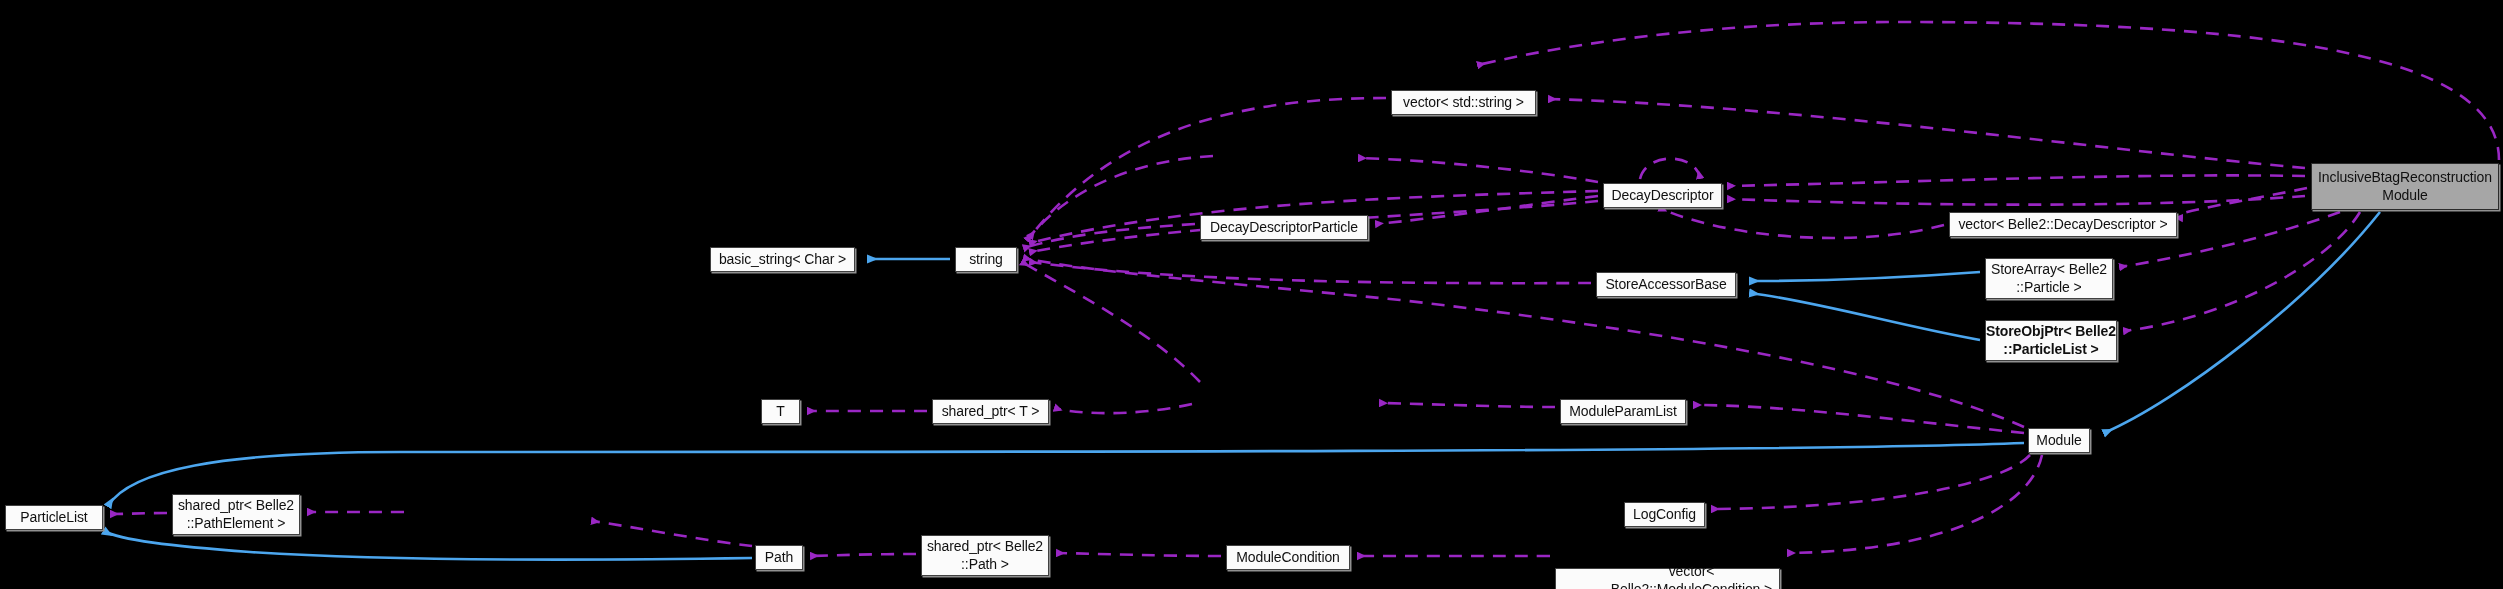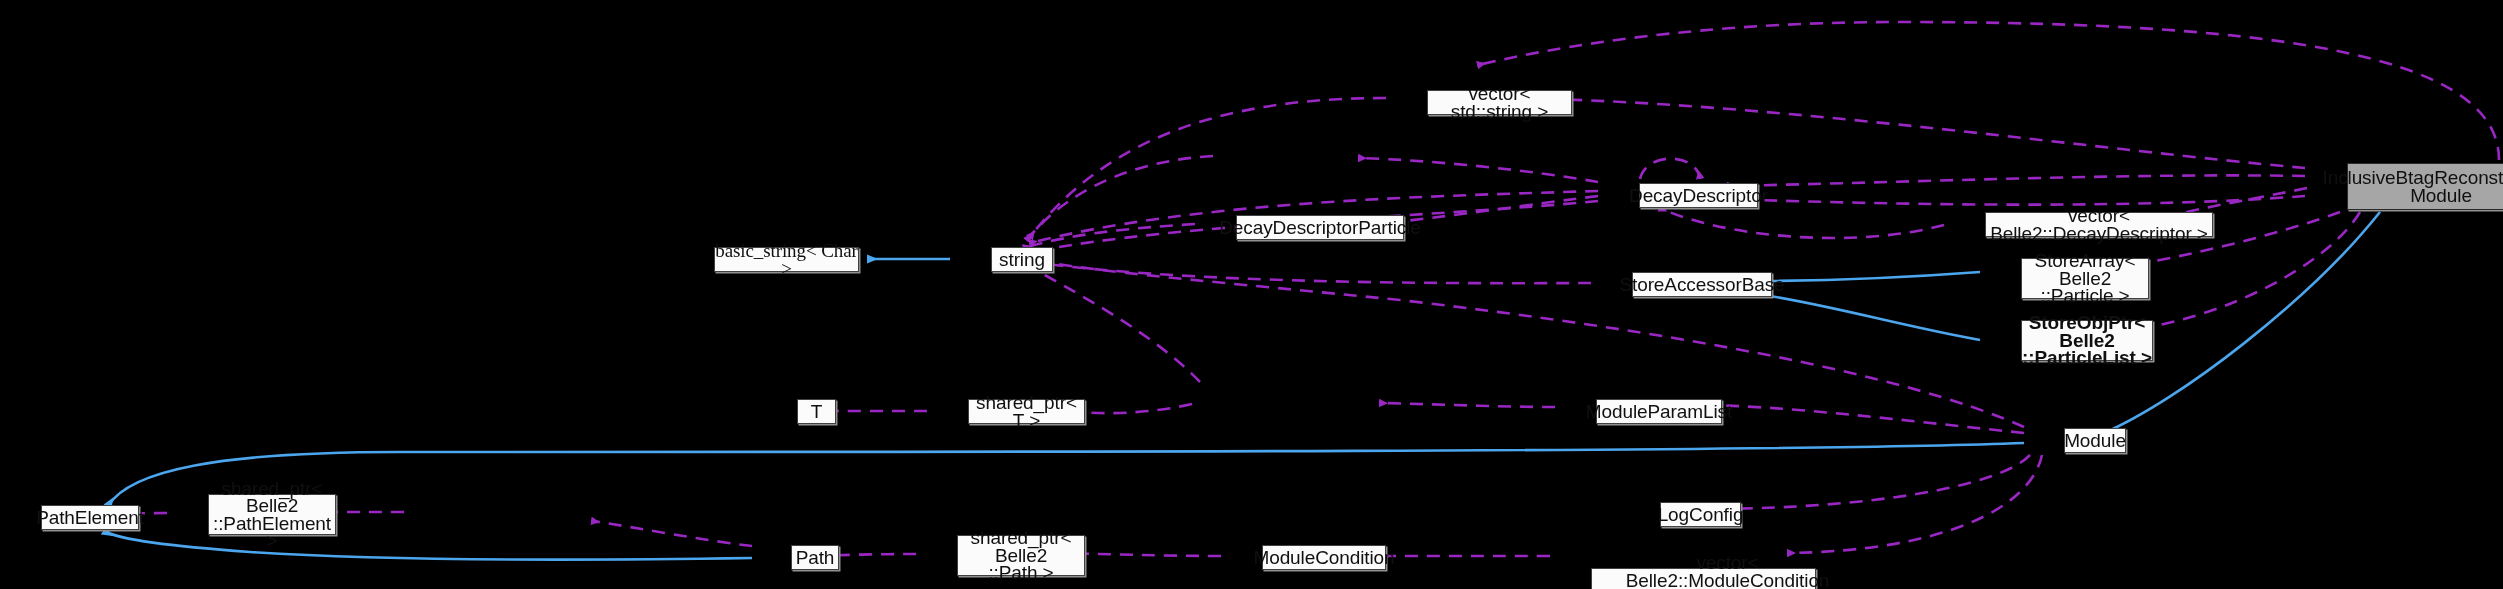--- a/index.html
+++ b/index.html
@@ -23,30 +23,29 @@
     height: 589px;
     pointer-events: none;
   }
   .node {
     position: absolute;
     box-sizing: border-box;
     background: #fbfbfb;
     border: 1px solid #404040;
     box-shadow: 1.5px 1.5px 0 0 #909090;
     color: #101010;
-    font-size: 19px;
+    font-size: 14px;
     line-height: 17.5px;
     display: flex;
     align-items: center;
     justify-content: center;
     text-align: center;
     white-space: pre-line;
     letter-spacing: -0.1px;
     z-index: 5;
-    margin-left: 36px;
   }
   .node.highlight {
     background: #a6a6a6;
     border: 1px solid #2b2b2b;
     text-align: center;
   }
 </style>
 </head>
 <body>
 
@@ -143,32 +142,32 @@
       <path d="M752,558 C620,560 400,562 250,552 C170,546 120,540 104,531" marker-end="url(#arrI)"></path>
     </g>
   </svg>
 
   <div class="node highlight" style="left: 2311px; top: 163px; width: 188px; height: 47px;">InclusiveBtagReconstruction
 Module</div>
   <div class="node" style="left: 1391px; top: 90px; width: 145px; height: 25px;">vector&lt; std::string &gt;</div>
   <div class="node" style="left: 1603px; top: 183px; width: 119px; height: 25px; text-align: center;">DecayDescriptor</div>
   <div class="node" style="left: 1200px; top: 215px; width: 168px; height: 25px;">DecayDescriptorParticle</div>
   <div class="node" style="left: 1949px; top: 212px; width: 228px; height: 25px;">vector&lt; Belle2::DecayDescriptor &gt;</div>
-  <div class="node" style="left: 678px; top: 247px; width: 145px; height: 25px; font-family: Liberation Serif, serif;">basic_string&lt; Char &gt;</div>
+  <div class="node" style="left: 710px; top: 247px; width: 145px; height: 25px;">basic_string&lt; Char &gt;</div>
   <div class="node" style="left: 955px; top: 247px; width: 62px; height: 25px;">string</div>
   <div class="node" style="left: 1596px; top: 272px; width: 140px; height: 25px;">StoreAccessorBase</div>
   <div class="node" style="left: 1985px; top: 258px; width: 128px; height: 41px;">StoreArray&lt; Belle2
 ::Particle &gt;</div>
   <div class="node" style="left: 1985px; top: 320px; width: 132px; height: 41px; font-weight: bold;">StoreObjPtr&lt; Belle2
 ::ParticleList &gt;</div>
   <div class="node" style="left: 761px; top: 399px; width: 39px; height: 25px;">T</div>
   <div class="node" style="left: 932px; top: 399px; width: 117px; height: 25px;">shared_ptr&lt; T &gt;</div>
   <div class="node" style="left: 1560px; top: 399px; width: 126px; height: 25px;">ModuleParamList</div>
   <div class="node" style="left: 2028px; top: 428px; width: 62px; height: 25px;">Module</div>
-  <div class="node" style="left: 5px; top: 505px; width: 98px; height: 25px;">PathElement</div>
+  <div class="node" style="left: 5px; top: 505px; width: 98px; height: 25px;">ParticleList</div>
   <div class="node" style="left: 172px; top: 494px; width: 128px; height: 41px;">shared_ptr&lt; Belle2
 ::PathElement &gt;</div>
   <div class="node" style="left: 1624px; top: 502px; width: 81px; height: 25px;">LogConfig</div>
   <div class="node" style="left: 755px; top: 545px; width: 48px; height: 25px;">Path</div>
   <div class="node" style="left: 921px; top: 535px; width: 128px; height: 41px;">shared_ptr&lt; Belle2
 ::Path &gt;</div>
   <div class="node" style="left: 1226px; top: 545px; width: 124px; height: 25px;">ModuleCondition</div>
   <div class="node" style="left: 1555px; top: 568px; width: 225px; height: 25px; padding-left: 48px;">vector&lt; Belle2::ModuleCondition &gt;</div>
 </div>
 

